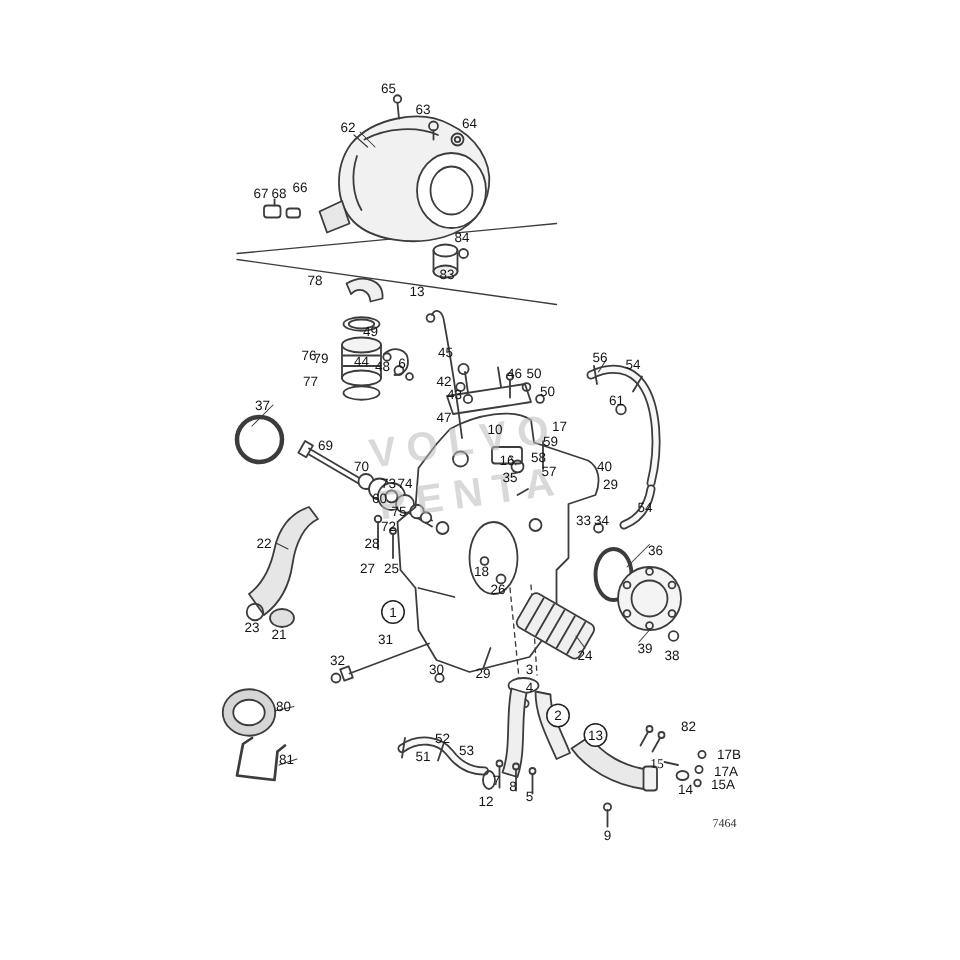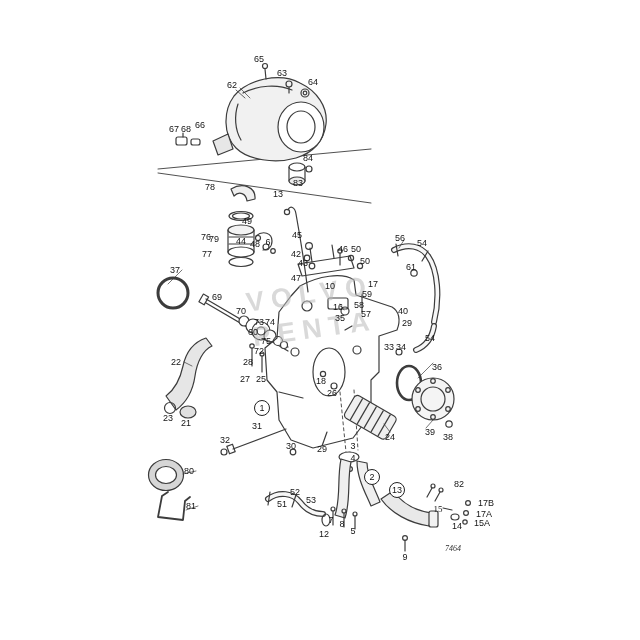--- a/index.html
+++ b/index.html
@@ -7,21 +7,21 @@
         font-family:"Liberation Sans",sans-serif;}
   .artwork{position:absolute;left:0;top:0;z-index:1;}
   .watermark{position:absolute;left:312px;top:312px;transform:translate(-50%,-50%) rotate(-8deg);
         font-family:"Liberation Sans",sans-serif;font-weight:bold;font-size:27px;letter-spacing:7px;
         color:rgba(186,186,186,0.55);text-align:center;line-height:1.3;z-index:2;pointer-events:none;}
   .labels-layer{position:absolute;left:0;top:0;width:640px;height:640px;z-index:3;}
   .part-label{position:absolute;transform:translate(-50%,-50%);font-size:9px;line-height:10px;
         color:#141414;white-space:nowrap;font-family:"Liberation Sans",sans-serif;}
   .part-label.circled{width:14px;height:14px;line-height:14px;text-align:center;border:1.1px solid #222;
         border-radius:50%;background:#fff;}
-  .drawing-number{position:absolute;left:445px;top:544px;font-size:8px;font-style:italic;color:#333;
+  .drawing-number{position:absolute;left:475px;top:544px;font-size:8px;color:#333;
         font-family:"Liberation Serif",serif;text-align:center;}
 </style>
 </head>
 <body>
 
 <div class="page">
 
   <svg class="artwork" width="640" height="640" viewBox="0 0 640 640">
     <g stroke="#3c3c3c" fill="none" stroke-width="1.2" stroke-linecap="round" stroke-linejoin="round">
 

